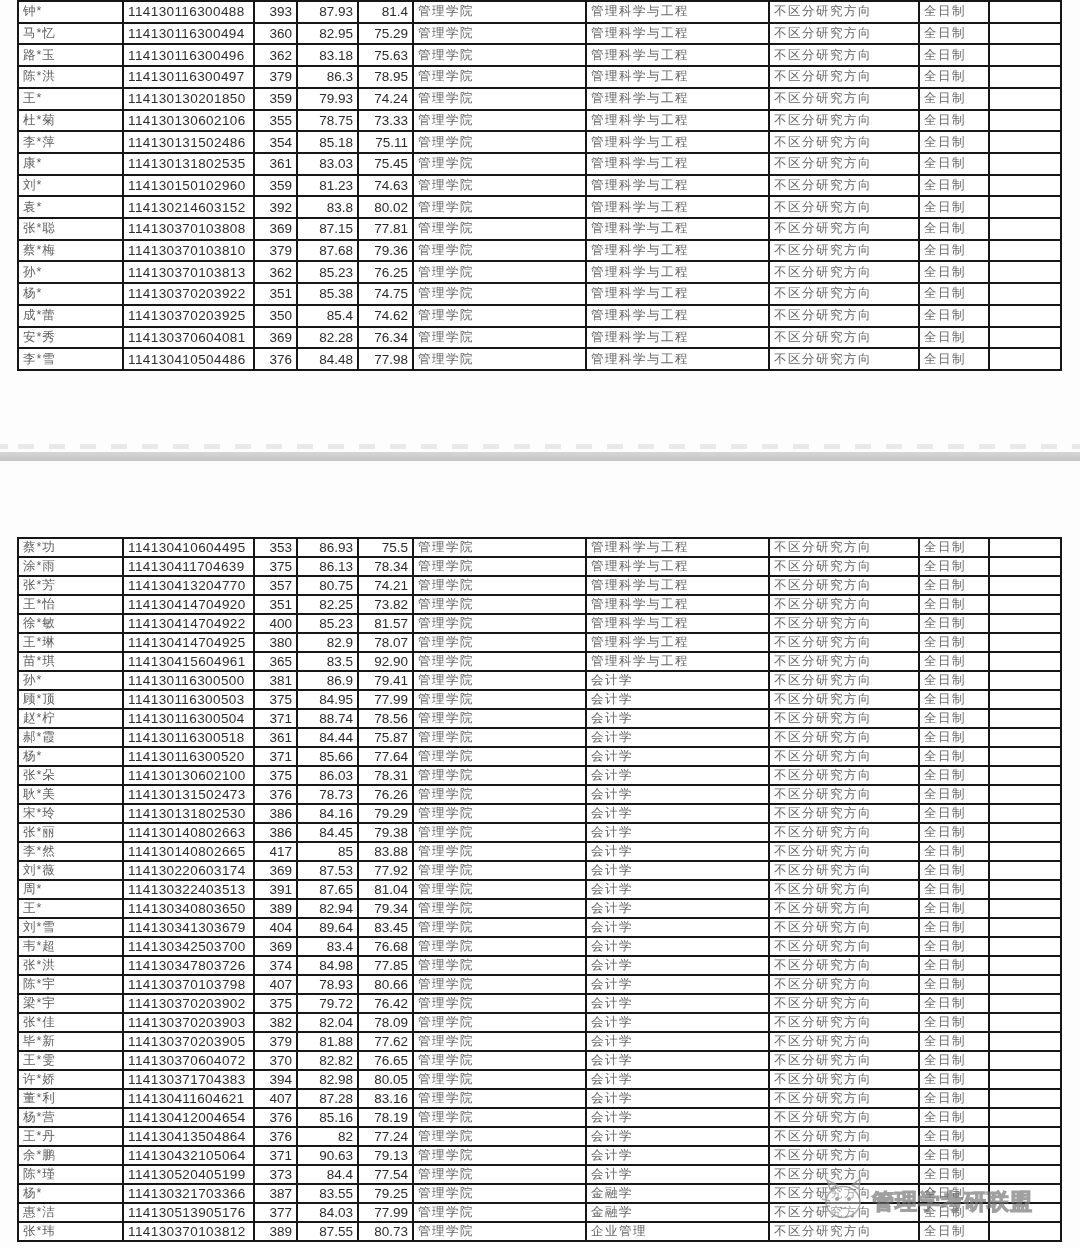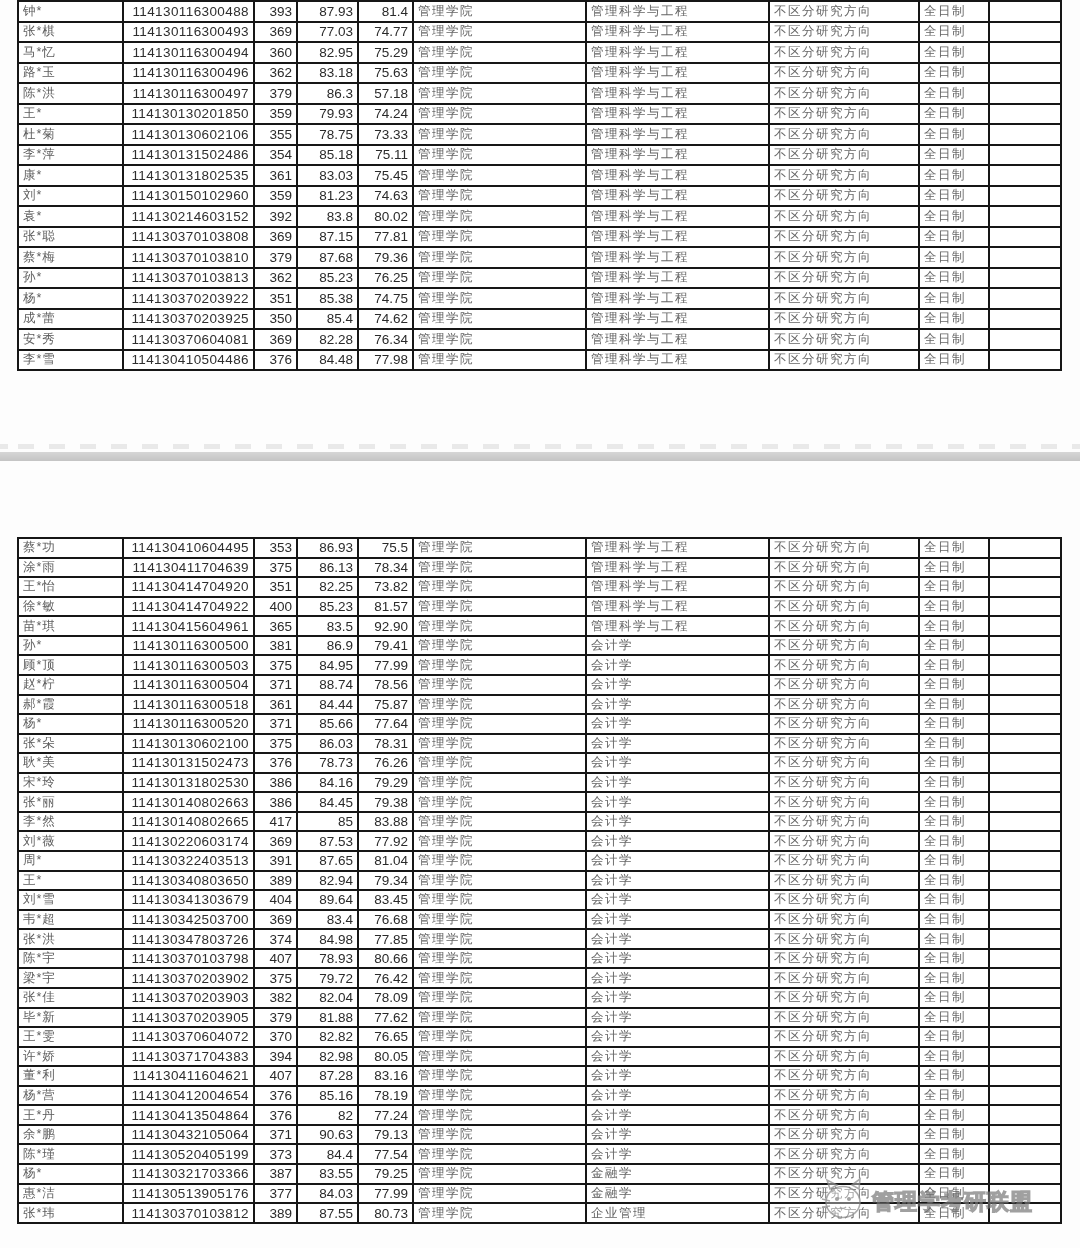--- a/index.html
+++ b/index.html
@@ -18,21 +18,21 @@
     width:1043px;background:#ffffff;
   }
   table.roster.t-top{height:371px;}
   table.roster.t-bottom{height:687px;}
   table.roster td{
     border:2px solid #161616;
     padding:0 4px;overflow:hidden;white-space:nowrap;
     vertical-align:middle;
   }
   td.c-name{font-size:12.5px;color:#5d5d5d;text-align:left;letter-spacing:1px;}
-  td.c-id{font-size:13.5px;color:#2e2e2e;text-align:right;letter-spacing:.4px;}
+  td.c-id{font-size:13.5px;color:#2e2e2e;text-align:left;letter-spacing:.4px;}
   td.c-num{font-size:13.5px;color:#2a2a2a;text-align:right;}
   td.c-cn{font-size:12.5px;color:#666666;text-align:left;letter-spacing:1.5px;}
   
   .dash-strip{
     position:absolute;left:0;top:444px;width:1080px;height:5px;
     background:repeating-linear-gradient(90deg,
       #e9e9e9 0px,#e9e9e9 16px,transparent 16px,transparent 31px);
     background-position:18px 0;
   }
   .gray-band{
@@ -77,32 +77,20 @@
             <td class="c-num">393</td>
             <td class="c-num">87.93</td>
             <td class="c-num">81.4</td>
             <td class="c-cn">管理学院</td>
             <td class="c-cn">管理科学与工程</td>
             <td class="c-cn">不区分研究方向</td>
             <td class="c-cn">全日制</td>
             <td class="c-cn"></td>
           </tr>
           <tr>
-            <td class="c-name">张*棋</td>
-            <td class="c-id">114130116300493</td>
-            <td class="c-num">369</td>
-            <td class="c-num">77.03</td>
-            <td class="c-num">74.77</td>
-            <td class="c-cn">管理学院</td>
-            <td class="c-cn">管理科学与工程</td>
-            <td class="c-cn">不区分研究方向</td>
-            <td class="c-cn">全日制</td>
-            <td class="c-cn"></td>
-          </tr>
-          <tr>
             <td class="c-name">马*忆</td>
             <td class="c-id">114130116300494</td>
             <td class="c-num">360</td>
             <td class="c-num">82.95</td>
             <td class="c-num">75.29</td>
             <td class="c-cn">管理学院</td>
             <td class="c-cn">管理科学与工程</td>
             <td class="c-cn">不区分研究方向</td>
             <td class="c-cn">全日制</td>
             <td class="c-cn"></td>
@@ -117,21 +105,21 @@
             <td class="c-cn">管理科学与工程</td>
             <td class="c-cn">不区分研究方向</td>
             <td class="c-cn">全日制</td>
             <td class="c-cn"></td>
           </tr>
           <tr>
             <td class="c-name">陈*洪</td>
             <td class="c-id">114130116300497</td>
             <td class="c-num">379</td>
             <td class="c-num">86.3</td>
-            <td class="c-num">57.18</td>
+            <td class="c-num">78.95</td>
             <td class="c-cn">管理学院</td>
             <td class="c-cn">管理科学与工程</td>
             <td class="c-cn">不区分研究方向</td>
             <td class="c-cn">全日制</td>
             <td class="c-cn"></td>
           </tr>
           <tr>
             <td class="c-name">王*</td>
             <td class="c-id">114130130201850</td>
             <td class="c-num">359</td>
@@ -327,37 +315,61 @@
             <td class="c-num">375</td>
             <td class="c-num">86.13</td>
             <td class="c-num">78.34</td>
             <td class="c-cn">管理学院</td>
             <td class="c-cn">管理科学与工程</td>
             <td class="c-cn">不区分研究方向</td>
             <td class="c-cn">全日制</td>
             <td class="c-cn"></td>
           </tr>
           <tr>
+            <td class="c-name">张*芳</td>
+            <td class="c-id">114130413204770</td>
+            <td class="c-num">357</td>
+            <td class="c-num">80.75</td>
+            <td class="c-num">74.21</td>
+            <td class="c-cn">管理学院</td>
+            <td class="c-cn">管理科学与工程</td>
+            <td class="c-cn">不区分研究方向</td>
+            <td class="c-cn">全日制</td>
+            <td class="c-cn"></td>
+          </tr>
+          <tr>
             <td class="c-name">王*怡</td>
             <td class="c-id">114130414704920</td>
             <td class="c-num">351</td>
             <td class="c-num">82.25</td>
             <td class="c-num">73.82</td>
             <td class="c-cn">管理学院</td>
             <td class="c-cn">管理科学与工程</td>
             <td class="c-cn">不区分研究方向</td>
             <td class="c-cn">全日制</td>
             <td class="c-cn"></td>
           </tr>
           <tr>
             <td class="c-name">徐*敏</td>
             <td class="c-id">114130414704922</td>
             <td class="c-num">400</td>
             <td class="c-num">85.23</td>
             <td class="c-num">81.57</td>
+            <td class="c-cn">管理学院</td>
+            <td class="c-cn">管理科学与工程</td>
+            <td class="c-cn">不区分研究方向</td>
+            <td class="c-cn">全日制</td>
+            <td class="c-cn"></td>
+          </tr>
+          <tr>
+            <td class="c-name">王*琳</td>
+            <td class="c-id">114130414704925</td>
+            <td class="c-num">380</td>
+            <td class="c-num">82.9</td>
+            <td class="c-num">78.07</td>
             <td class="c-cn">管理学院</td>
             <td class="c-cn">管理科学与工程</td>
             <td class="c-cn">不区分研究方向</td>
             <td class="c-cn">全日制</td>
             <td class="c-cn"></td>
           </tr>
           <tr>
             <td class="c-name">苗*琪</td>
             <td class="c-id">114130415604961</td>
             <td class="c-num">365</td>

